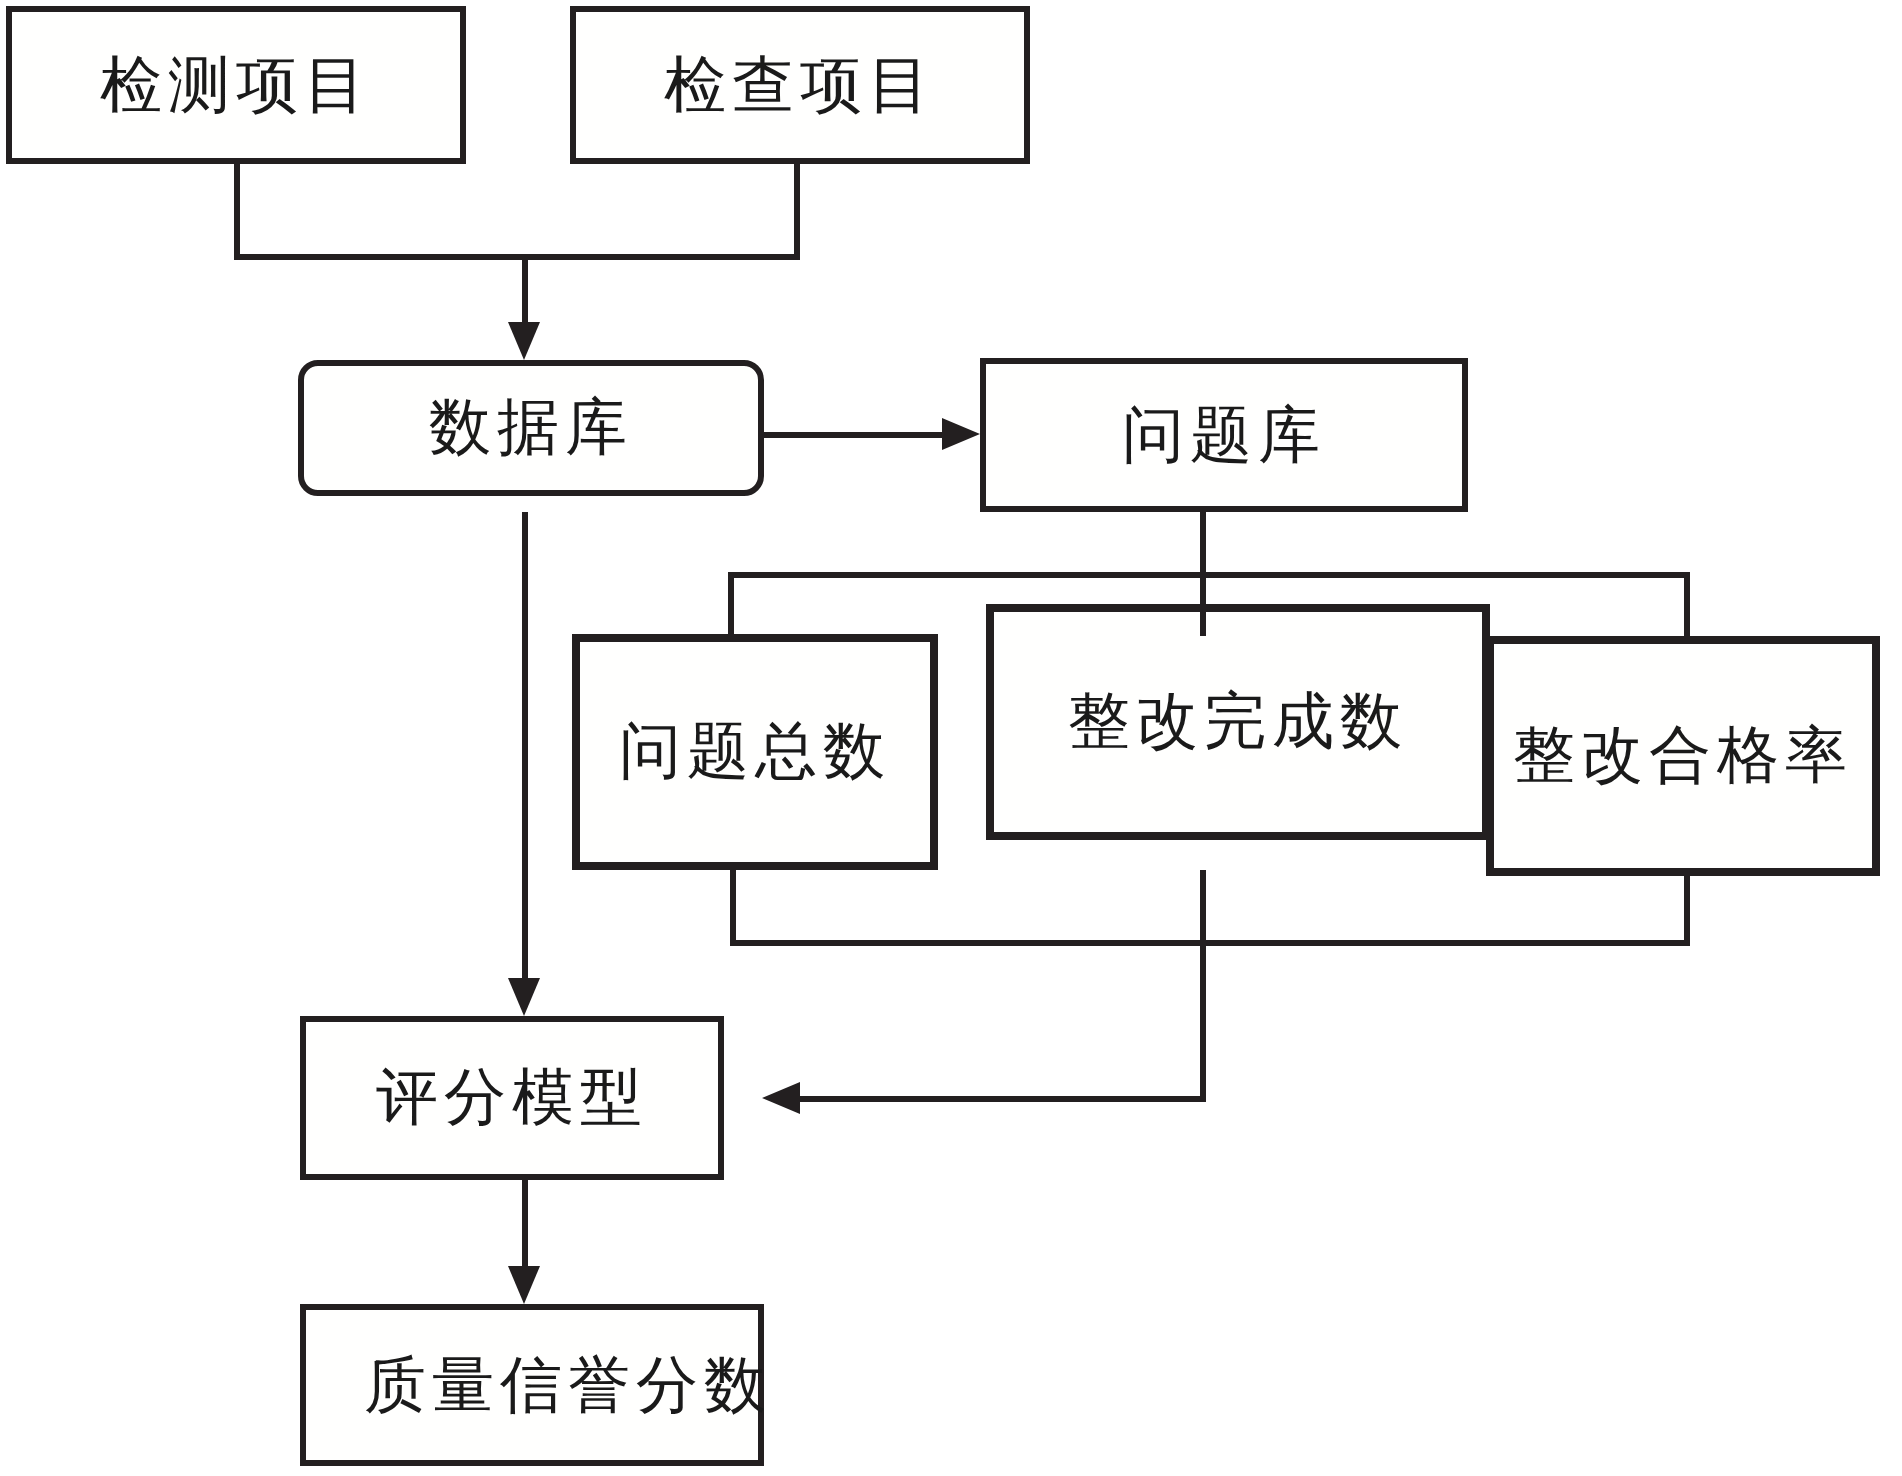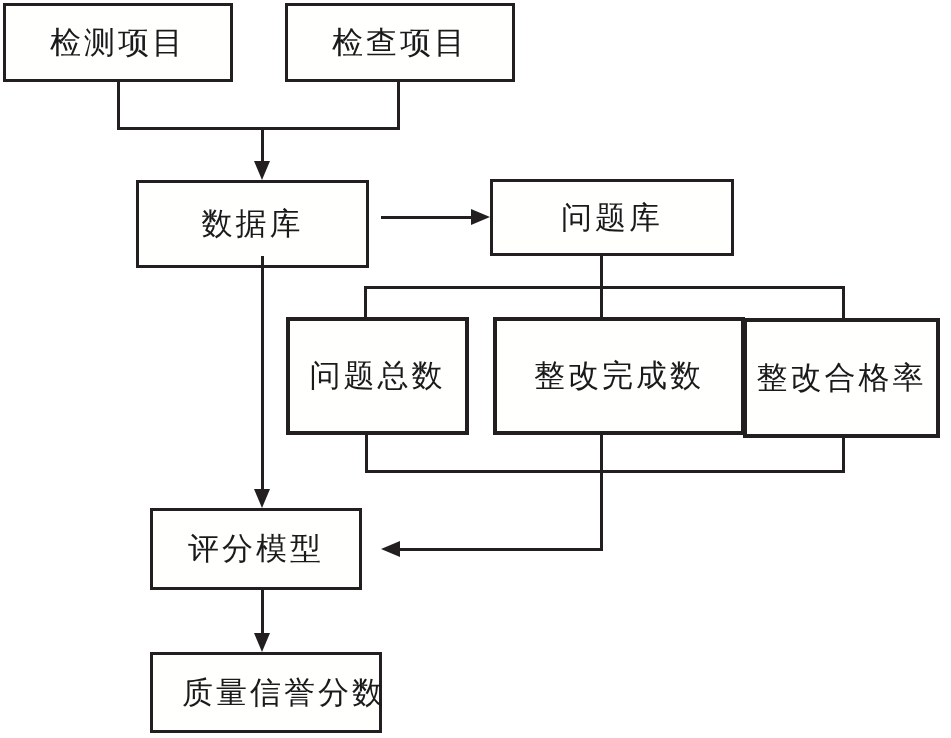--- a/index.html
+++ b/index.html
@@ -56,24 +56,24 @@
   }
   .ah-left {
     border-top: 8px solid transparent;
     border-bottom: 8px solid transparent;
     border-right: 19px solid var(--line);
   }
 
   
   #b-detect   { left: 3px;   top: 3px;   width: 230px; height: 79px; }
   #b-inspect  { left: 285px; top: 3px;   width: 230px; height: 79px; }
-  #b-db       { left: 136px; top: 180px; width: 233px; height: 88px; }
+  #b-db       { left: 149px; top: 180px; width: 233px; height: 68px; border-radius: 10px; }
   #b-problib  { left: 490px; top: 179px; width: 244px; height: 77px; }
   #b-ptotal   { left: 286px; top: 317px; width: 183px; height: 118px; }
-  #b-rcount   { left: 493px; top: 317px; width: 252px; height: 118px; }
+  #b-rcount   { left: 493px; top: 302px; width: 252px; height: 118px; }
   #b-rrate    { left: 743px; top: 318px; width: 197px; height: 120px; }
   #b-model    { left: 150px; top: 508px; width: 212px; height: 82px; }
   #b-score    { left: 150px; top: 652px; width: 232px; height: 81px; padding-left: 36px; }
 
   
   #l-detect-drop   { left: 117px; top: 82px;  width: 3px;   height: 48px; }
   #l-inspect-drop  { left: 397px; top: 82px;  width: 3px;   height: 48px; }
   #l-merge         { left: 117px; top: 127px; width: 283px; height: 3px; }
   #l-to-db         { left: 261px; top: 130px; width: 3px;   height: 34px; }
   #ah-to-db        { left: 254px; top: 161px; }

